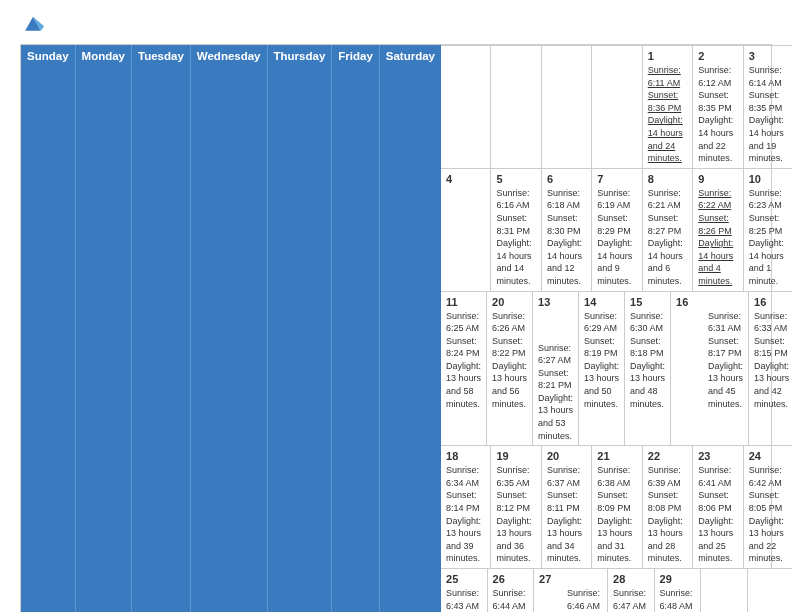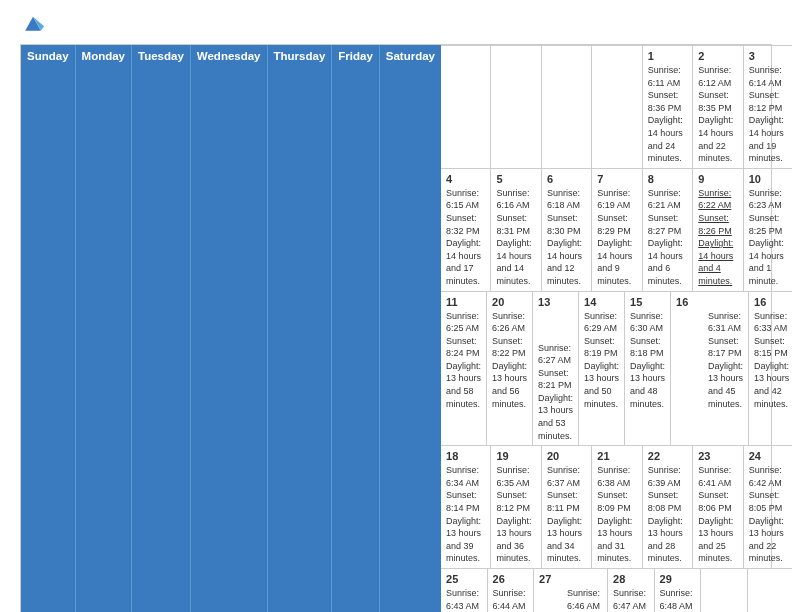--- a/index.html
+++ b/index.html
@@ -154,43 +154,40 @@
         <div class="cal-header-cell">Saturday</div>
       </div>
     <div class="cal-body">
     <div class="cal-row">
           <div class="cal-cell empty"></div>
           <div class="cal-cell empty"></div>
           <div class="cal-cell empty"></div>
           <div class="cal-cell empty"></div>
           <div class="cal-cell">
             <span class="day-num">1</span>
-            <div class="day-info" style="white-space: pre-line;">Sunrise: 6:11 AM
+            <div class="day-info" style="white-space: pre-line; text-decoration: underline;">Sunrise: 6:11 AM
 Sunset: 8:36 PM
 Daylight: 14 hours and 24 minutes.</div>
           </div>
           <div class="cal-cell">
             <span class="day-num">2</span>
             <div class="day-info" style="white-space: pre-line;">Sunrise: 6:12 AM
 Sunset: 8:35 PM
 Daylight: 14 hours and 22 minutes.</div>
           </div>
           <div class="cal-cell">
             <span class="day-num">3</span>
             <div class="day-info" style="white-space: pre-line;">Sunrise: 6:14 AM
-Sunset: 8:12 PM
+Sunset: 8:35 PM
 Daylight: 14 hours and 19 minutes.</div>
           </div>
         </div>
         <div class="cal-row">
           <div class="cal-cell">
             <span class="day-num">4</span>
-            <div class="day-info" style="white-space: pre-line;">Sunrise: 6:15 AM
-Sunset: 8:32 PM
-Daylight: 14 hours and 17 minutes.</div>
           </div>
           <div class="cal-cell">
             <span class="day-num">5</span>
             <div class="day-info" style="white-space: pre-line;">Sunrise: 6:16 AM
 Sunset: 8:31 PM
 Daylight: 14 hours and 14 minutes.</div>
           </div>
           <div class="cal-cell">
             <span class="day-num">6</span>
             <div class="day-info" style="white-space: pre-line;">Sunrise: 6:18 AM

